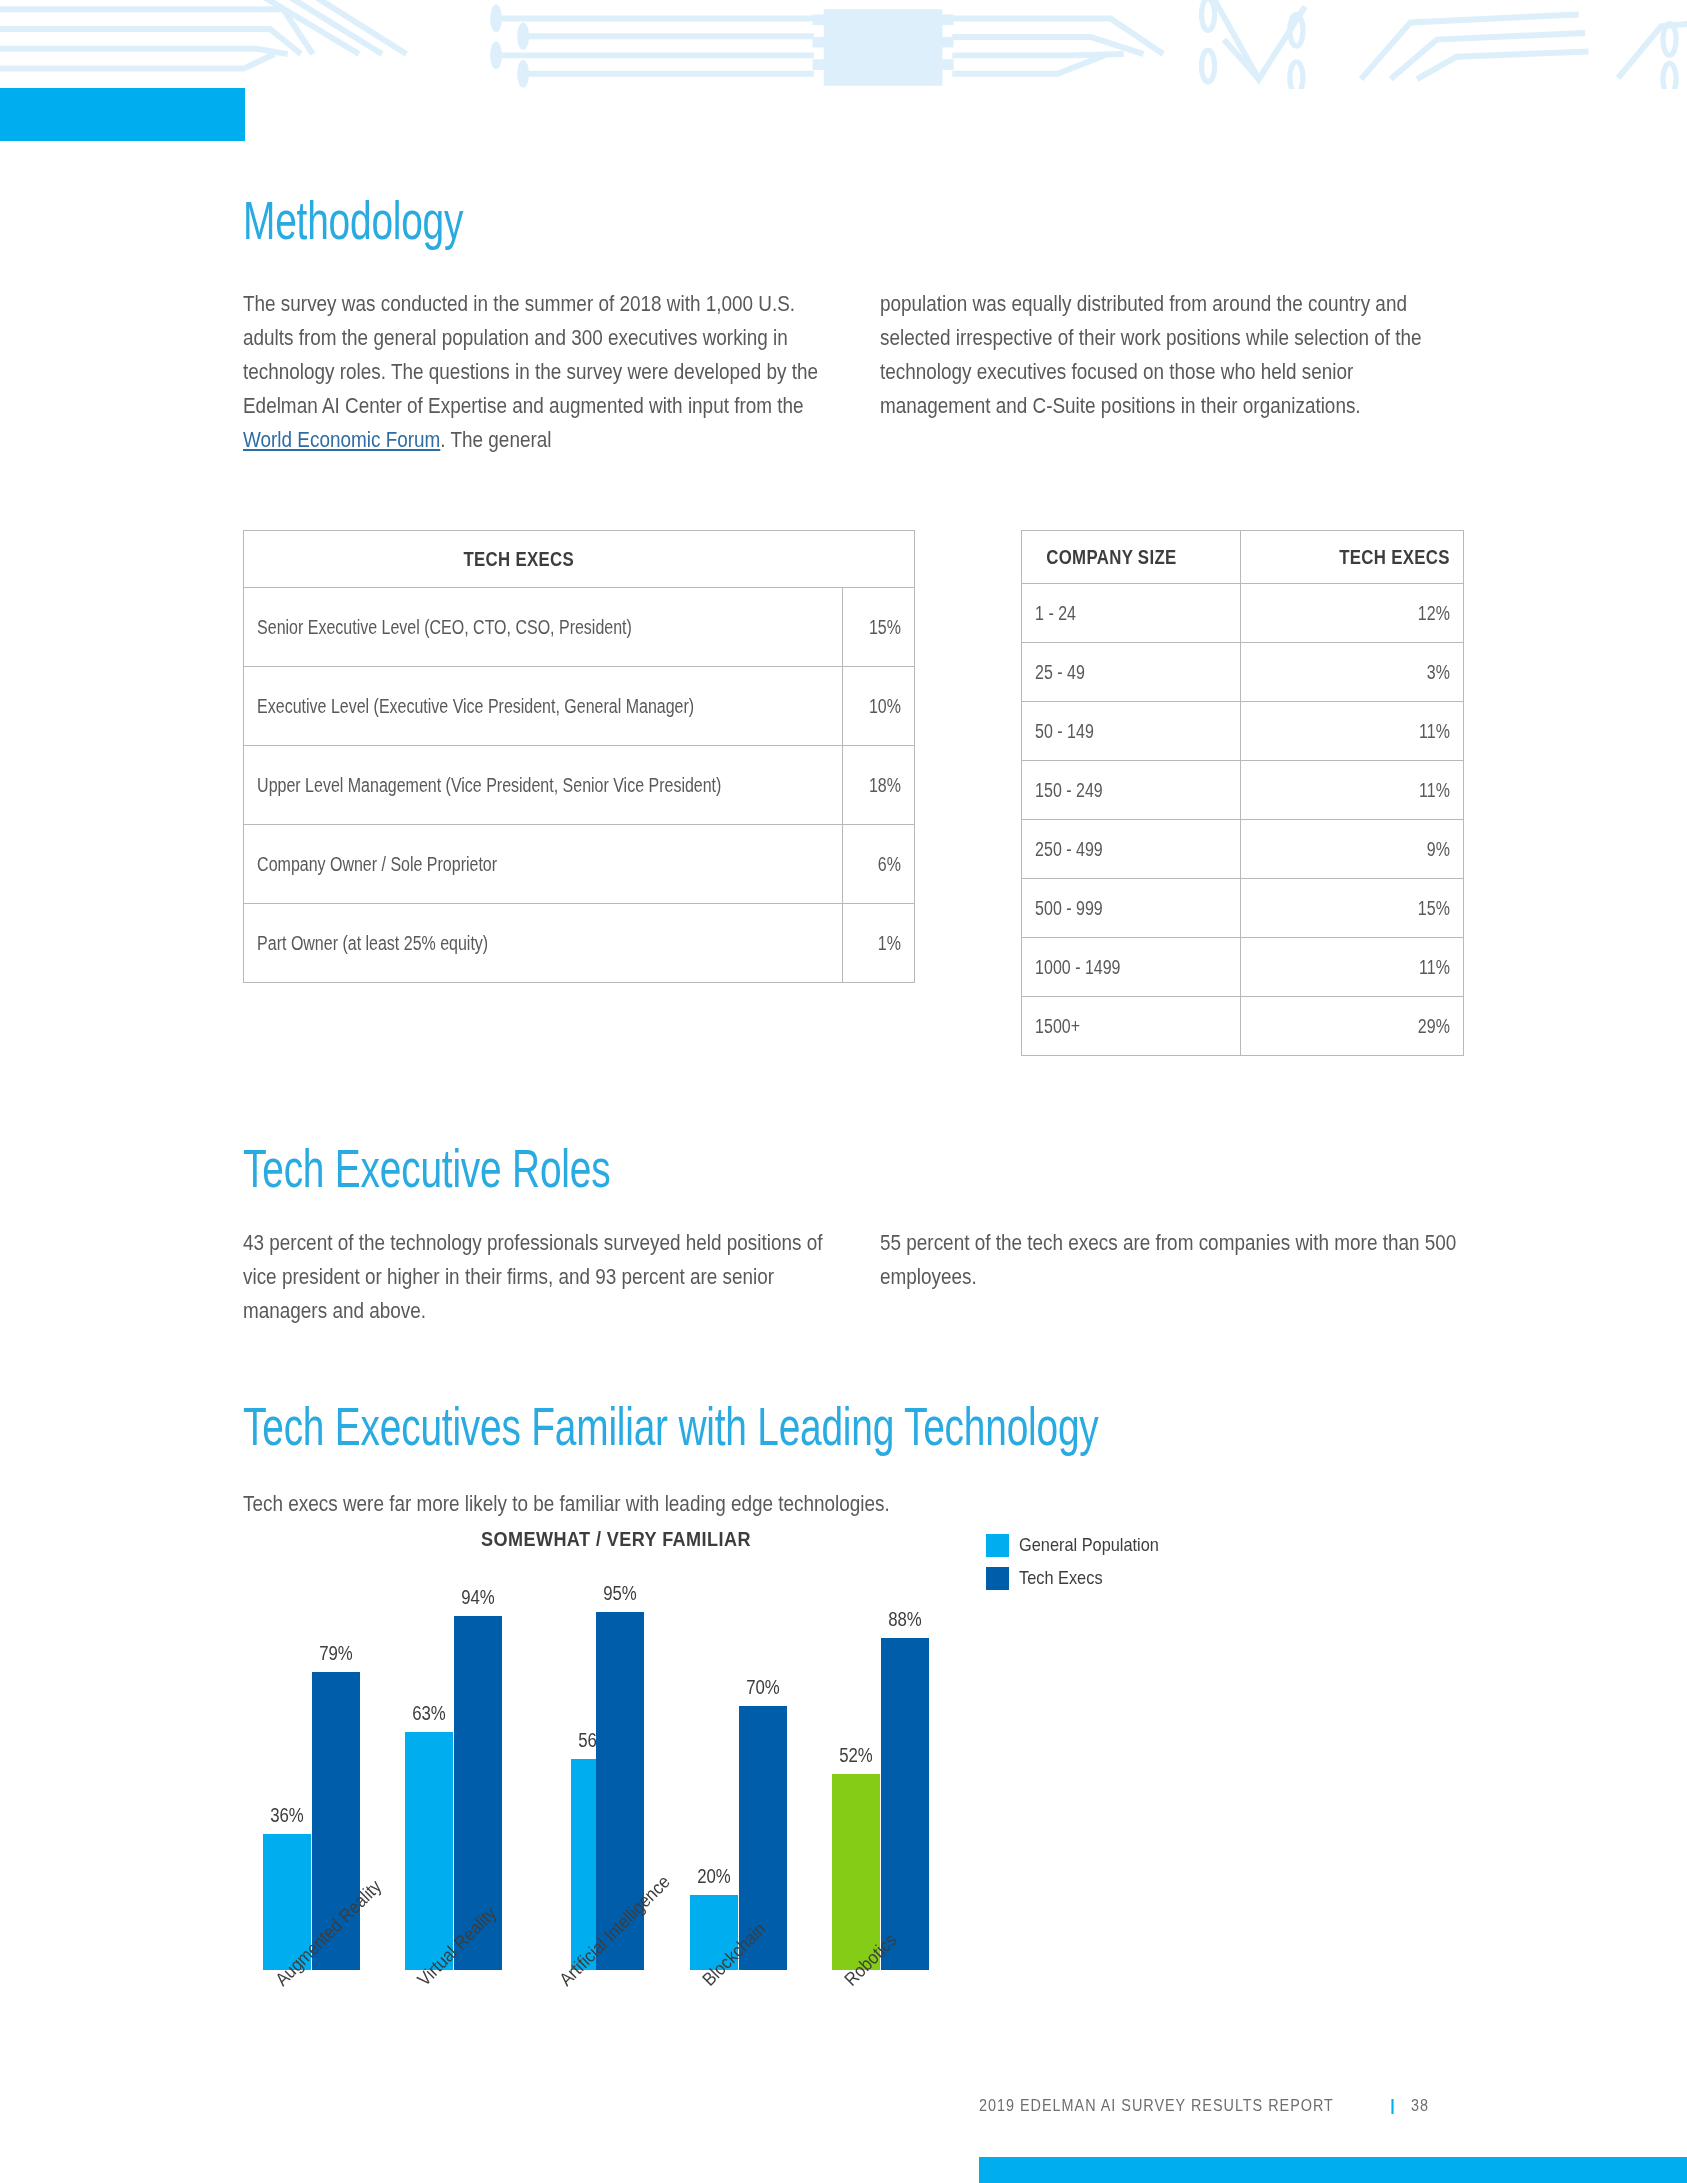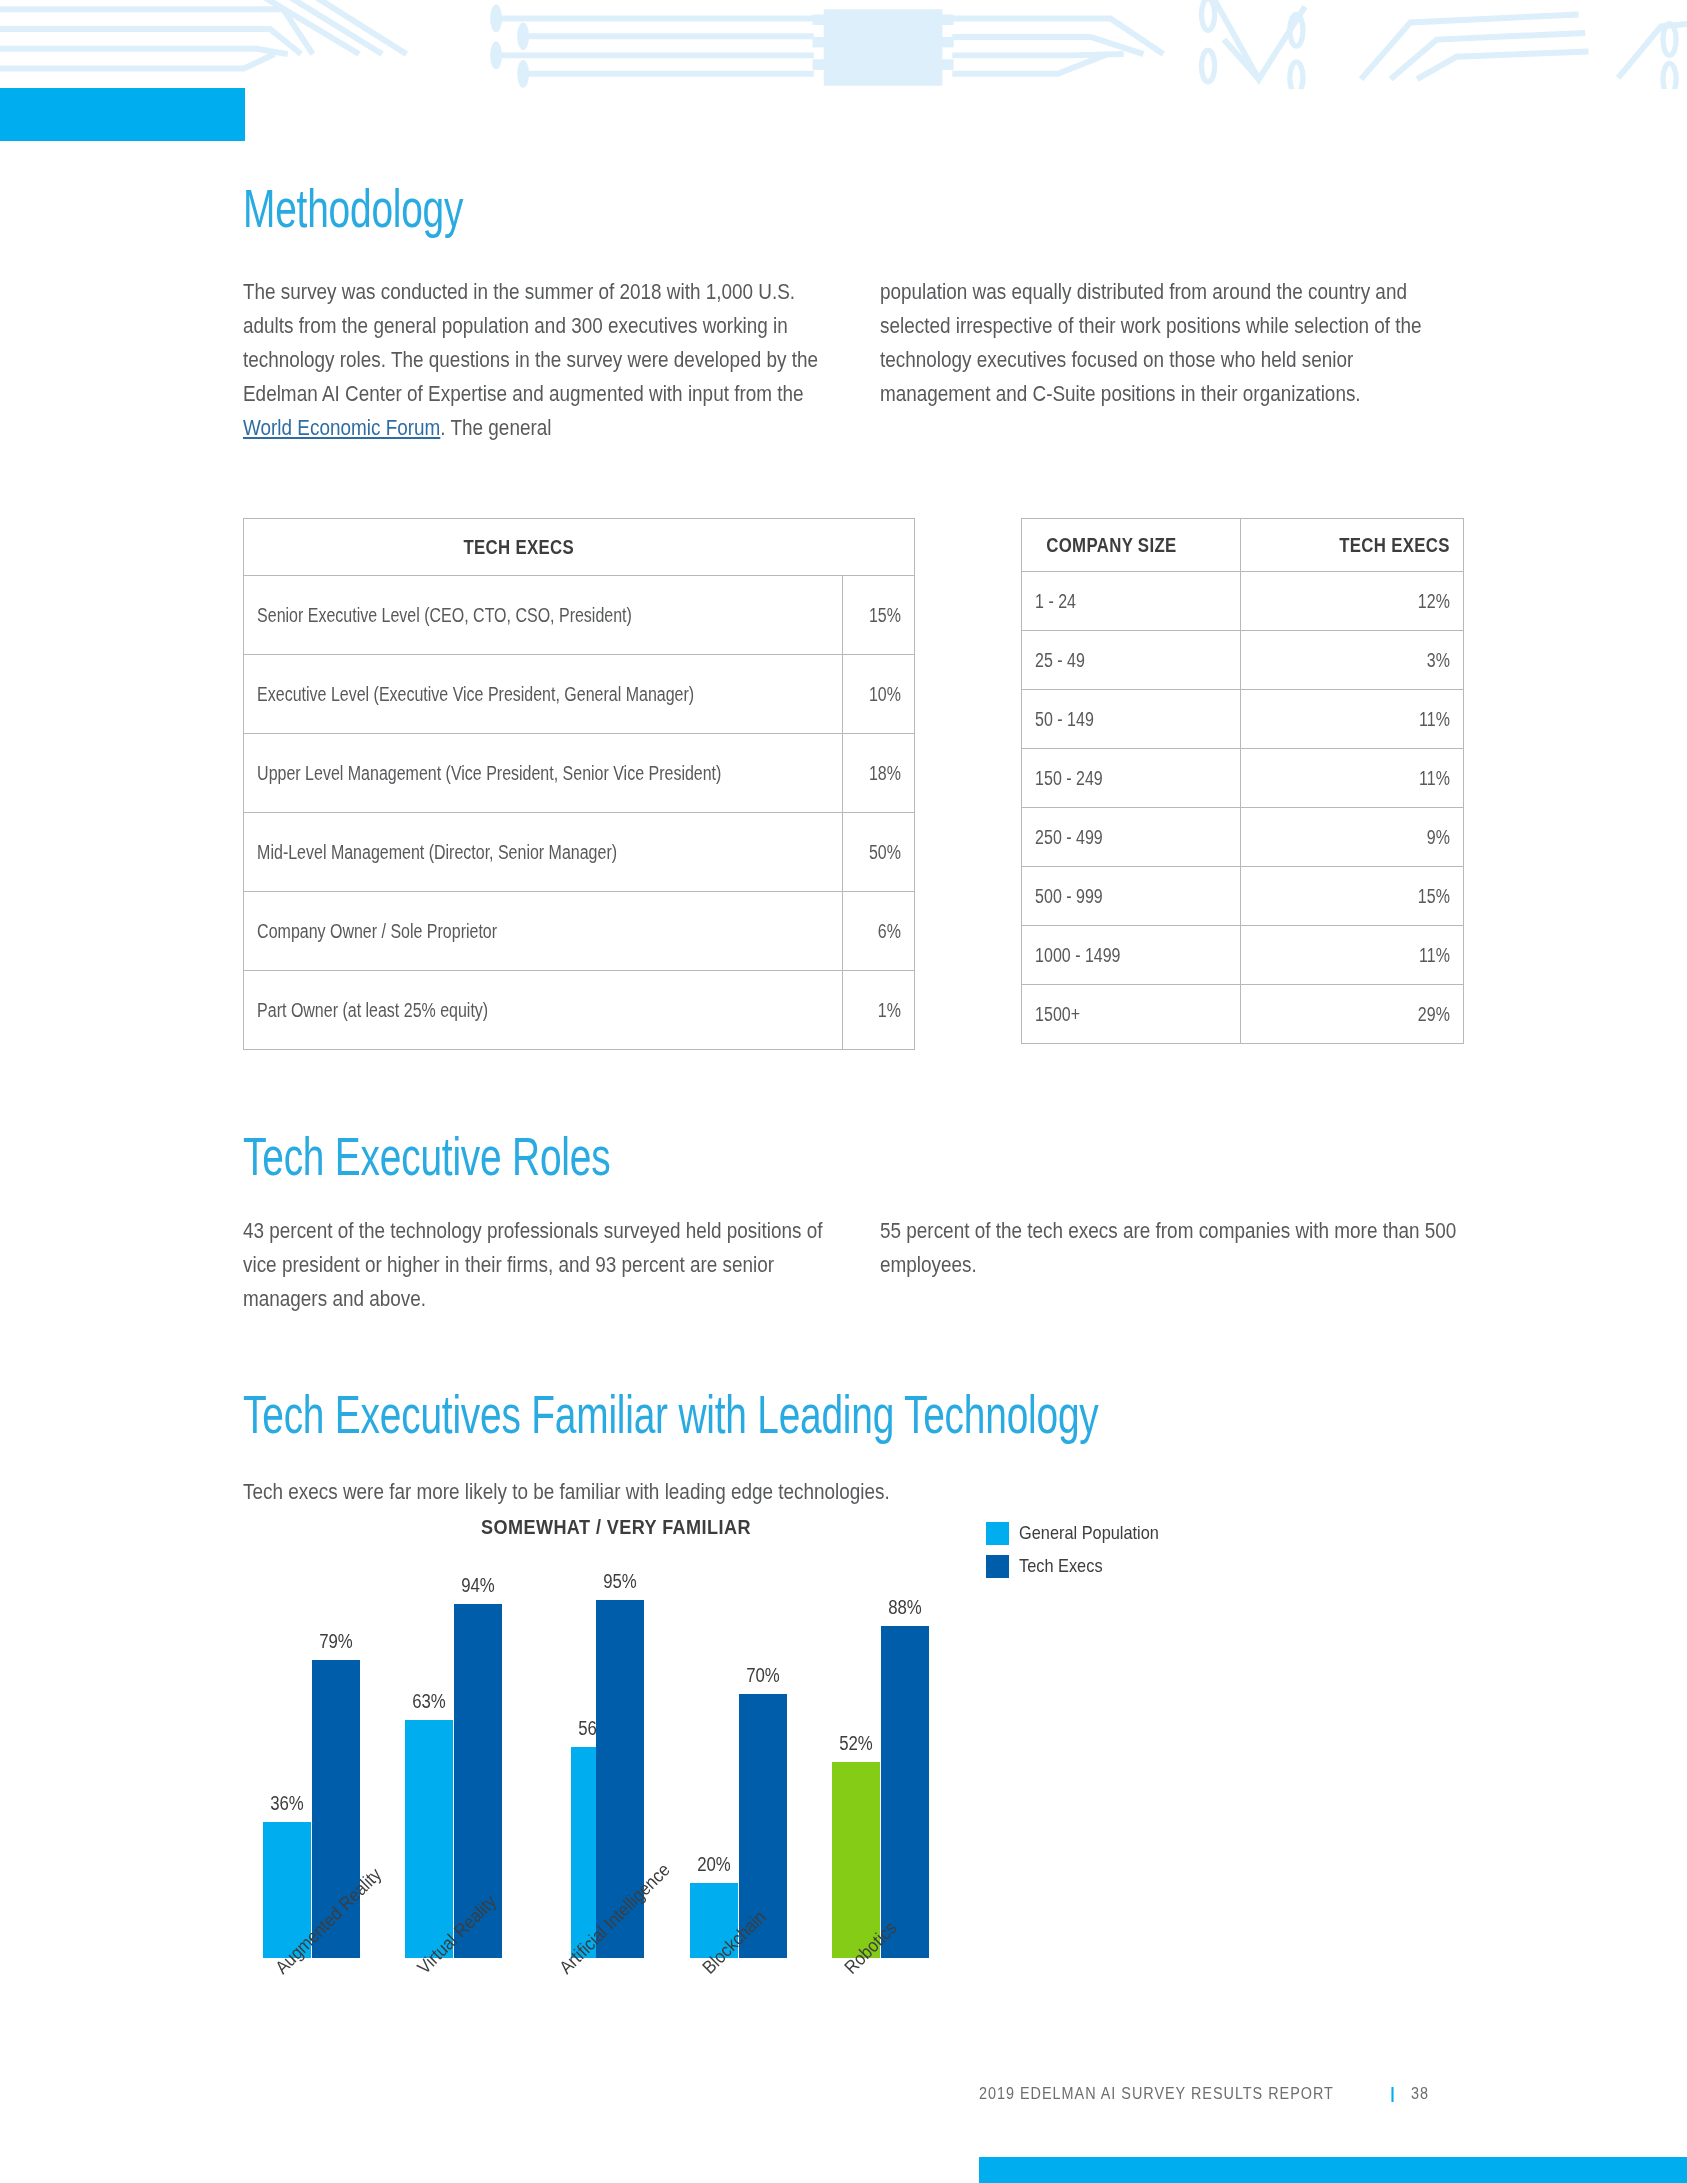--- a/index.html
+++ b/index.html
@@ -12,21 +12,21 @@
     overflow:hidden;
   }
   
   .header-deco{position:absolute;left:0;top:0;width:1687px;height:89px;overflow:hidden;}
   .header-deco svg{display:block;}
   .corner-block{position:absolute;left:0;top:88px;width:245px;height:53px;background:#00AEEF;}
   
   .bottom-bar{position:absolute;left:979px;top:2157px;width:708px;height:26.5px;background:#00AEEF;}
 
   
-  .page{position:absolute;left:0;top:0;width:1687px;height:1727px;}
+  .page{position:absolute;left:0;top:12px;width:1687px;height:1727px;}
 
   h1.section-title{
     position:absolute;
     font-family:"Liberation Sans Narrow","Liberation Sans",sans-serif;
     font-weight:400;
     color:#29ABE2;
     margin:0;
     letter-spacing:-0.3px;
     transform:scaleX(0.72);
     transform-origin:left center;
@@ -244,28 +244,20 @@
       <tr>
         <td>
             <span class="cellpad">Upper Level Management (Vice President, Senior Vice President)</span>
           </td>
         <td class="pct">
             <span class="cellpad right">18%</span>
           </td>
       </tr>
       <tr>
         <td>
-            <span class="cellpad">Mid-Level Management (Director, Senior Manager)</span>
-          </td>
-        <td class="pct">
-            <span class="cellpad right">50%</span>
-          </td>
-      </tr>
-      <tr>
-        <td>
             <span class="cellpad">Company Owner / Sole Proprietor</span>
           </td>
         <td class="pct">
             <span class="cellpad right">6%</span>
           </td>
       </tr>
       <tr>
         <td>
             <span class="cellpad">Part Owner (at least 25% equity)</span>
           </td>

